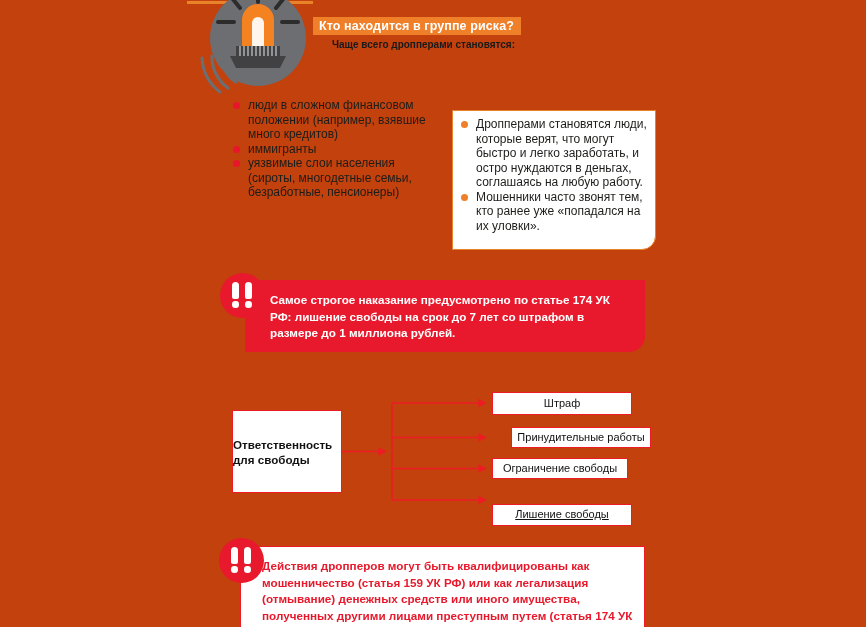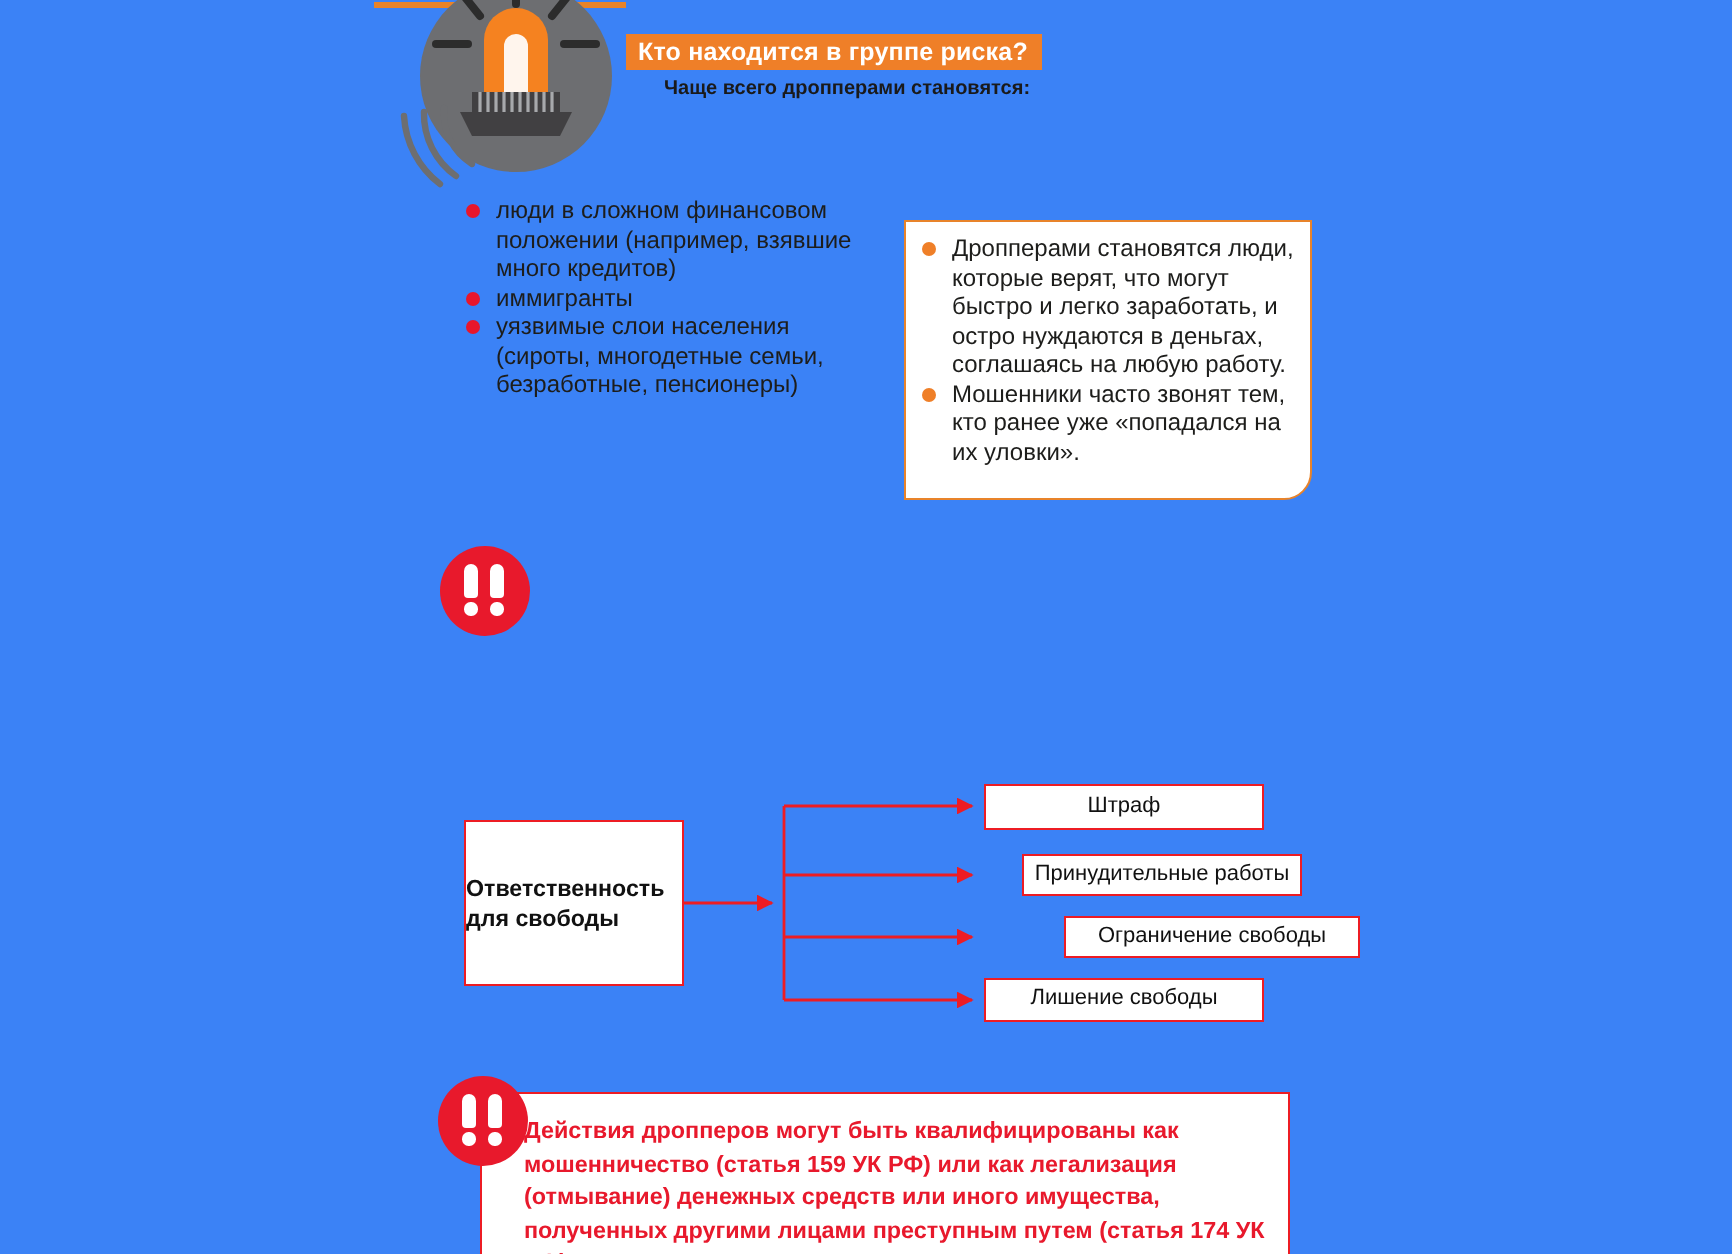--- a/index.html
+++ b/index.html
@@ -12,21 +12,21 @@
     height: 627px;
     position: relative;
     font-family: "Liberation Sans", sans-serif;
     overflow: hidden;
   }
   .canvas {
     position: absolute;
     left: 0; top: 0;
     width: 866px;
     height: 627px;
-    background: #3b82f6;
+    background: #c2410c;
   }
 
   
   .top-rule {
     position: absolute;
     left: 187px; top: 1px;
     width: 126px; height: 3px;
     background: #e8832a;
   }
 
@@ -171,22 +171,22 @@
   }
   #fbox-main {
     left: 232px; top: 410px;
     width: 110px; height: 83px;
     font-size: 11.6px;
     font-weight: bold;
     line-height: 15px;
   }
   #fbox-0 { left: 492px; top: 392px; width: 140px; height: 23px; }
   #fbox-1 { left: 511px; top: 427px; width: 140px; height: 21px; }
-  #fbox-2 { left: 492px; top: 458px; width: 148px; height: 21px; margin-left: 40px; }
-  #fbox-3 { left: 492px; top: 489px; width: 140px; height: 22px; }
+  #fbox-2 { left: 492px; top: 458px; width: 136px; height: 21px; }
+  #fbox-3 { left: 492px; top: 504px; width: 140px; height: 22px; text-decoration: underline; }
 
   
   .red-outline-box {
     position: absolute;
     left: 240px; top: 546px;
     width: 405px; height: 95px;
     border: 1.6px solid #ed1c24;
     box-sizing: border-box;
     background: #ffffff;
   }
@@ -273,20 +273,23 @@
     <li>
       <span class="dot"></span>
       <span>Дропперами становятся люди, которые верят, что могут быстро и легко заработать, и остро нуждаются в деньгах, соглашаясь на любую работу.</span>
     </li>
     <li>
       <span class="dot"></span>
       <span>Мошенники часто звонят тем, кто ранее уже «попадался на их уловки».</span>
     </li>
   </ul>
 
+  <div class="red-banner">
+    <div class="txt">Самое строгое наказание предусмотрено по статье 174 УК РФ: лишение свободы на срок до 7 лет со штрафом в размере до 1 миллиона рублей.</div>
+  </div>
   <div class="warn-badge" id="badge-1">
     <span class="bang l"></span>
     <span class="bang r"></span>
     <span class="pt l"></span>
     <span class="pt r"></span>
   </div>
 
   <div class="flow">
     <svg width="866" height="627" style="position:absolute;left:0;top:0;">
       <defs>

